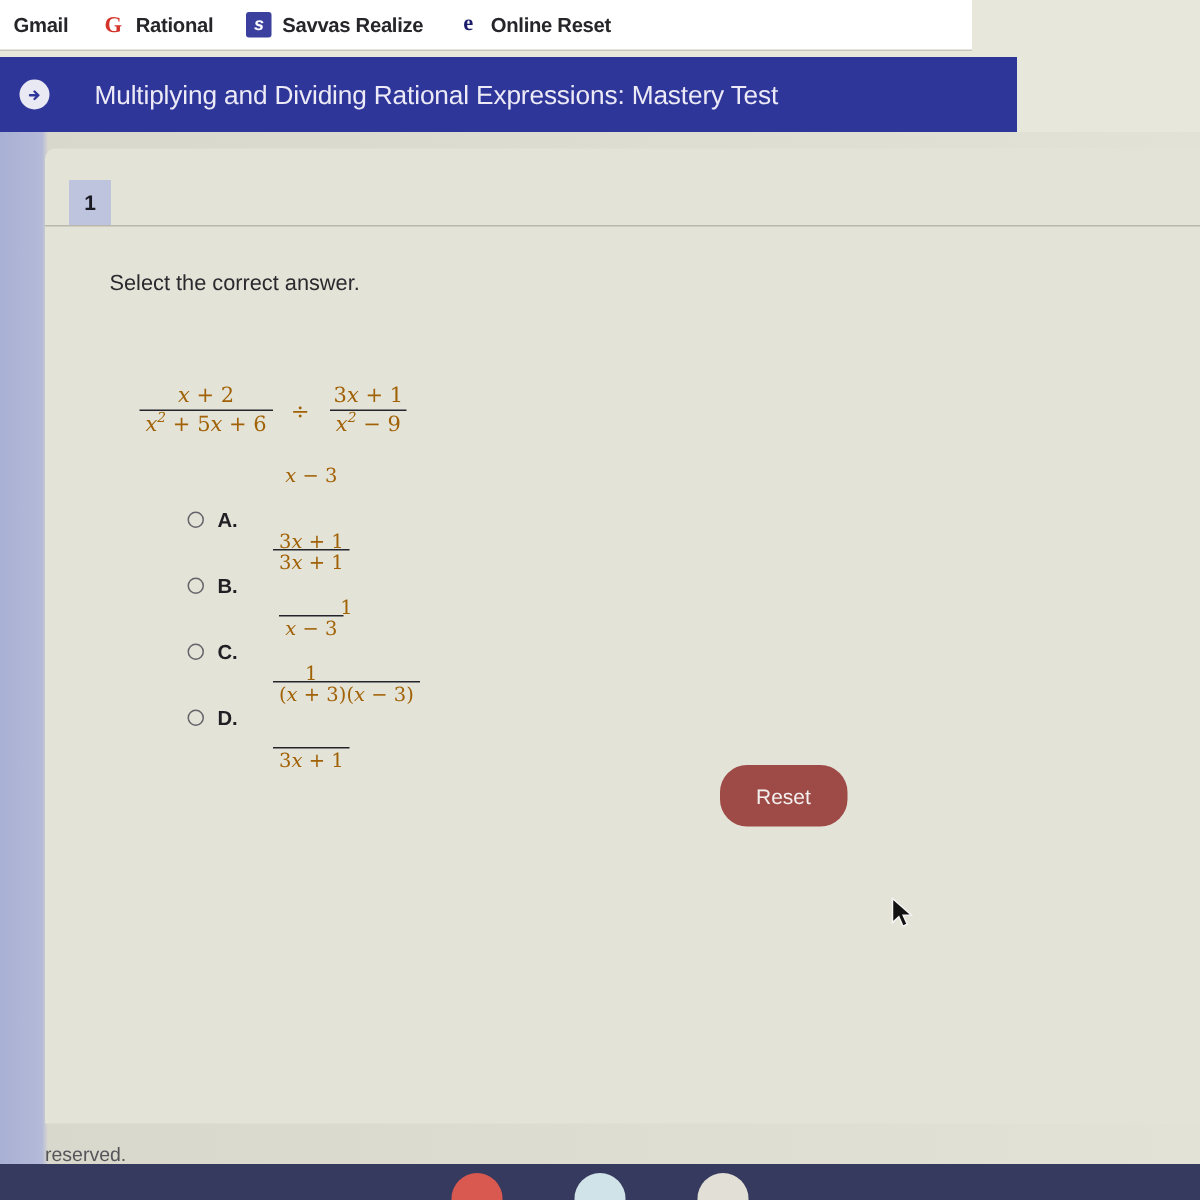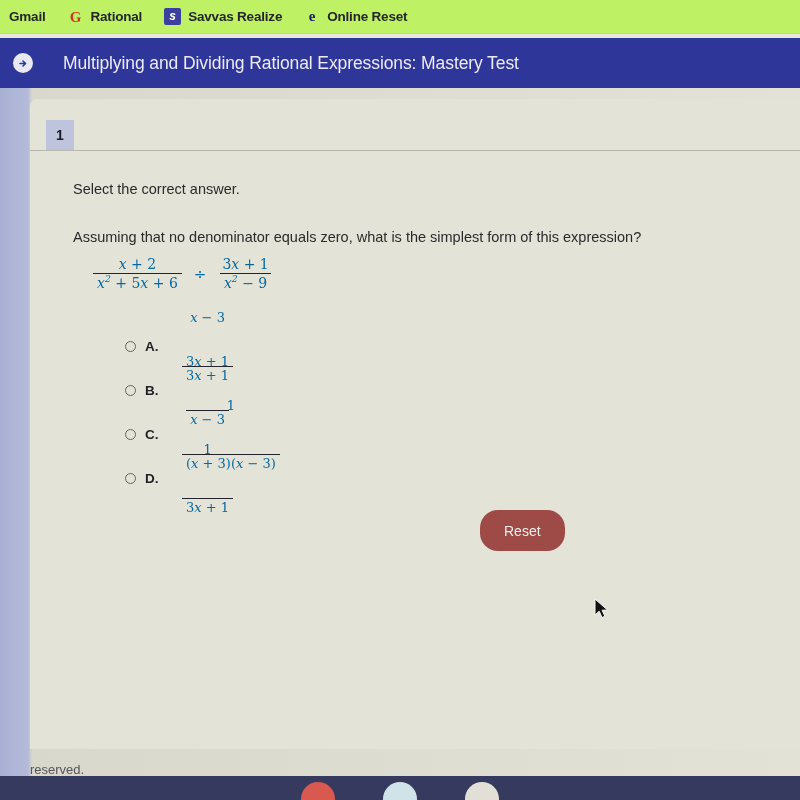--- a/index.html
+++ b/index.html
@@ -10,22 +10,22 @@
     font-family: "Liberation Sans", sans-serif;
   }
   body {
     background: #e8e7dc;
     position: relative;
   }
 
   
   #bookmarks-bar {
     position: absolute; top: 0; left: 0;
-    width: 800px; height: 34px;
-    background: #bef264;
+    width: 648px; height: 34px;
+    background: #ffffff;
     display: flex; align-items: center;
     padding-left: 0px;
     border-bottom: 1px solid #c9c7bd;
   }
   .bm {
     display: flex; align-items: center;
     gap: 7px;
     margin-right: 22px;
     font-size: 13.5px;
     font-weight: bold;
@@ -52,21 +52,21 @@
   .ico-e {
     width: 16px; height: 16px; line-height: 15px;
     font-size: 15px; font-weight: bold;
     color: #1d1d6e; text-align: center;
     font-family: "Liberation Serif", serif;
   }
 
   
   #app-header {
     position: absolute; top: 38px; left: 0;
-    width: 800px; height: 50px;
+    width: 678px; height: 50px;
     background: #2f3699;
     display: flex; align-items: center;
   }
   #header-nav-icon {
     width: 46px; display: flex; align-items: center; justify-content: center;
   }
   .circ-arrow {
     width: 20px; height: 20px; border-radius: 50%;
     background: #e9e9f4;
     display: flex; align-items: center; justify-content: center;
@@ -111,21 +111,21 @@
     position: absolute; top: 82px; left: 43px;
     font-size: 14.5px; color: #2a2a2e;
   }
   #prompt {
     position: absolute; top: 130px; left: 43px;
     font-size: 14.5px; color: #2a2a2e;
     white-space: nowrap;
   }
 
   
-  .math { font-family: "DejaVu Serif", serif; color: #0369a1; }
+  .math { font-family: "DejaVu Serif", serif; color: #a16207; }
   .frac {
     display: inline-flex; flex-direction: column;
     align-items: center; vertical-align: middle;
     margin: 0 3px;
   }
   .frac .num { padding: 0 4px 1px 4px; }
   .frac .den { padding: 1px 4px 0 4px; border-top: 1.4px solid #23242c; text-align: right; }
   .var { font-style: italic; }
   sup.ex { font-size: 0.66em; vertical-align: super; line-height: 0; font-style: italic; }
 
@@ -229,21 +229,20 @@
   <div id="header-title">Multiplying and Dividing Rational Expressions: Mastery Test</div>
 </div>
 
 <div id="page-area">
   <div id="content-card">
 
     <div id="question-tab">1</div>
     <div id="tab-divider"></div>
 
     <div id="instruction">Select the correct answer.</div>
-    <div id="prompt">Assuming that no denominator equals zero, what is the simplest form of this expression?</div>
 
     <div id="expression" class="math">
       <span class="frac">
         <span class="num"><span class="var">x</span> + 2</span>
         <span class="den"><span class="var">x</span><sup class="ex">2</sup> + 5<span class="var">x</span> + 6</span>
       </span>
       <span id="div-sign">÷</span>
       <span class="frac">
         <span class="num">3<span class="var">x</span> + 1</span>
         <span class="den"><span class="var">x</span><sup class="ex">2</sup> − 9</span>

